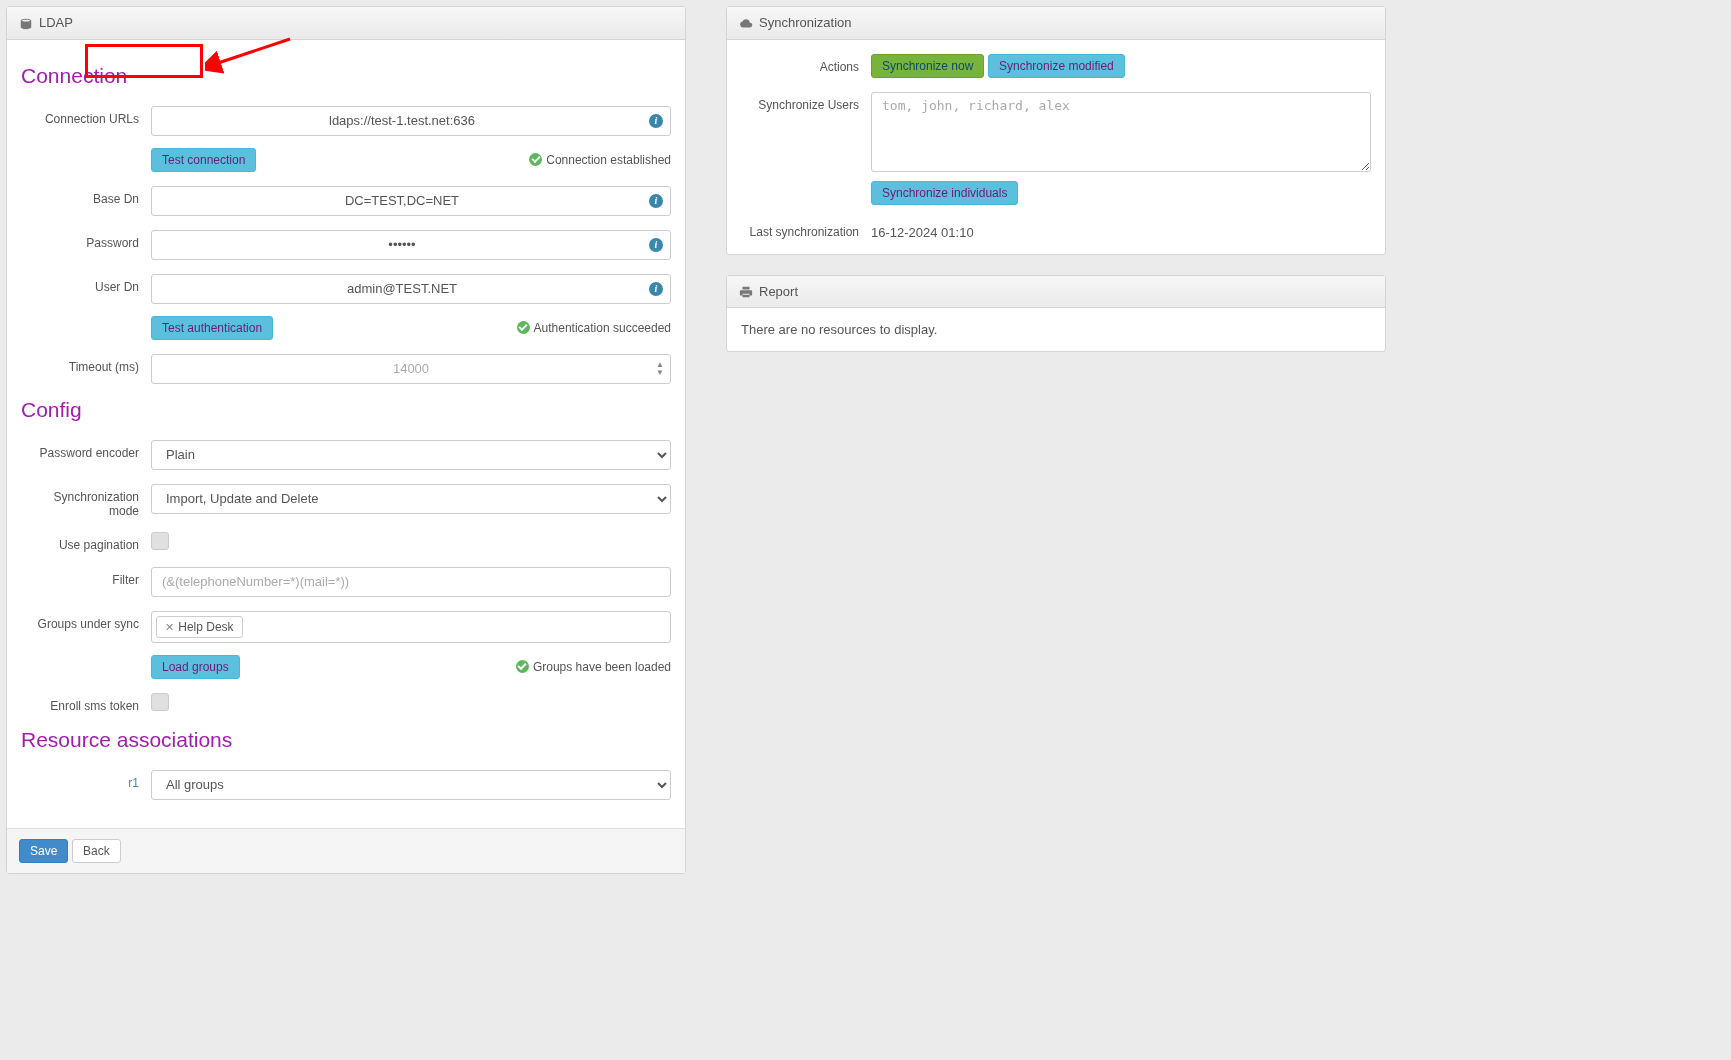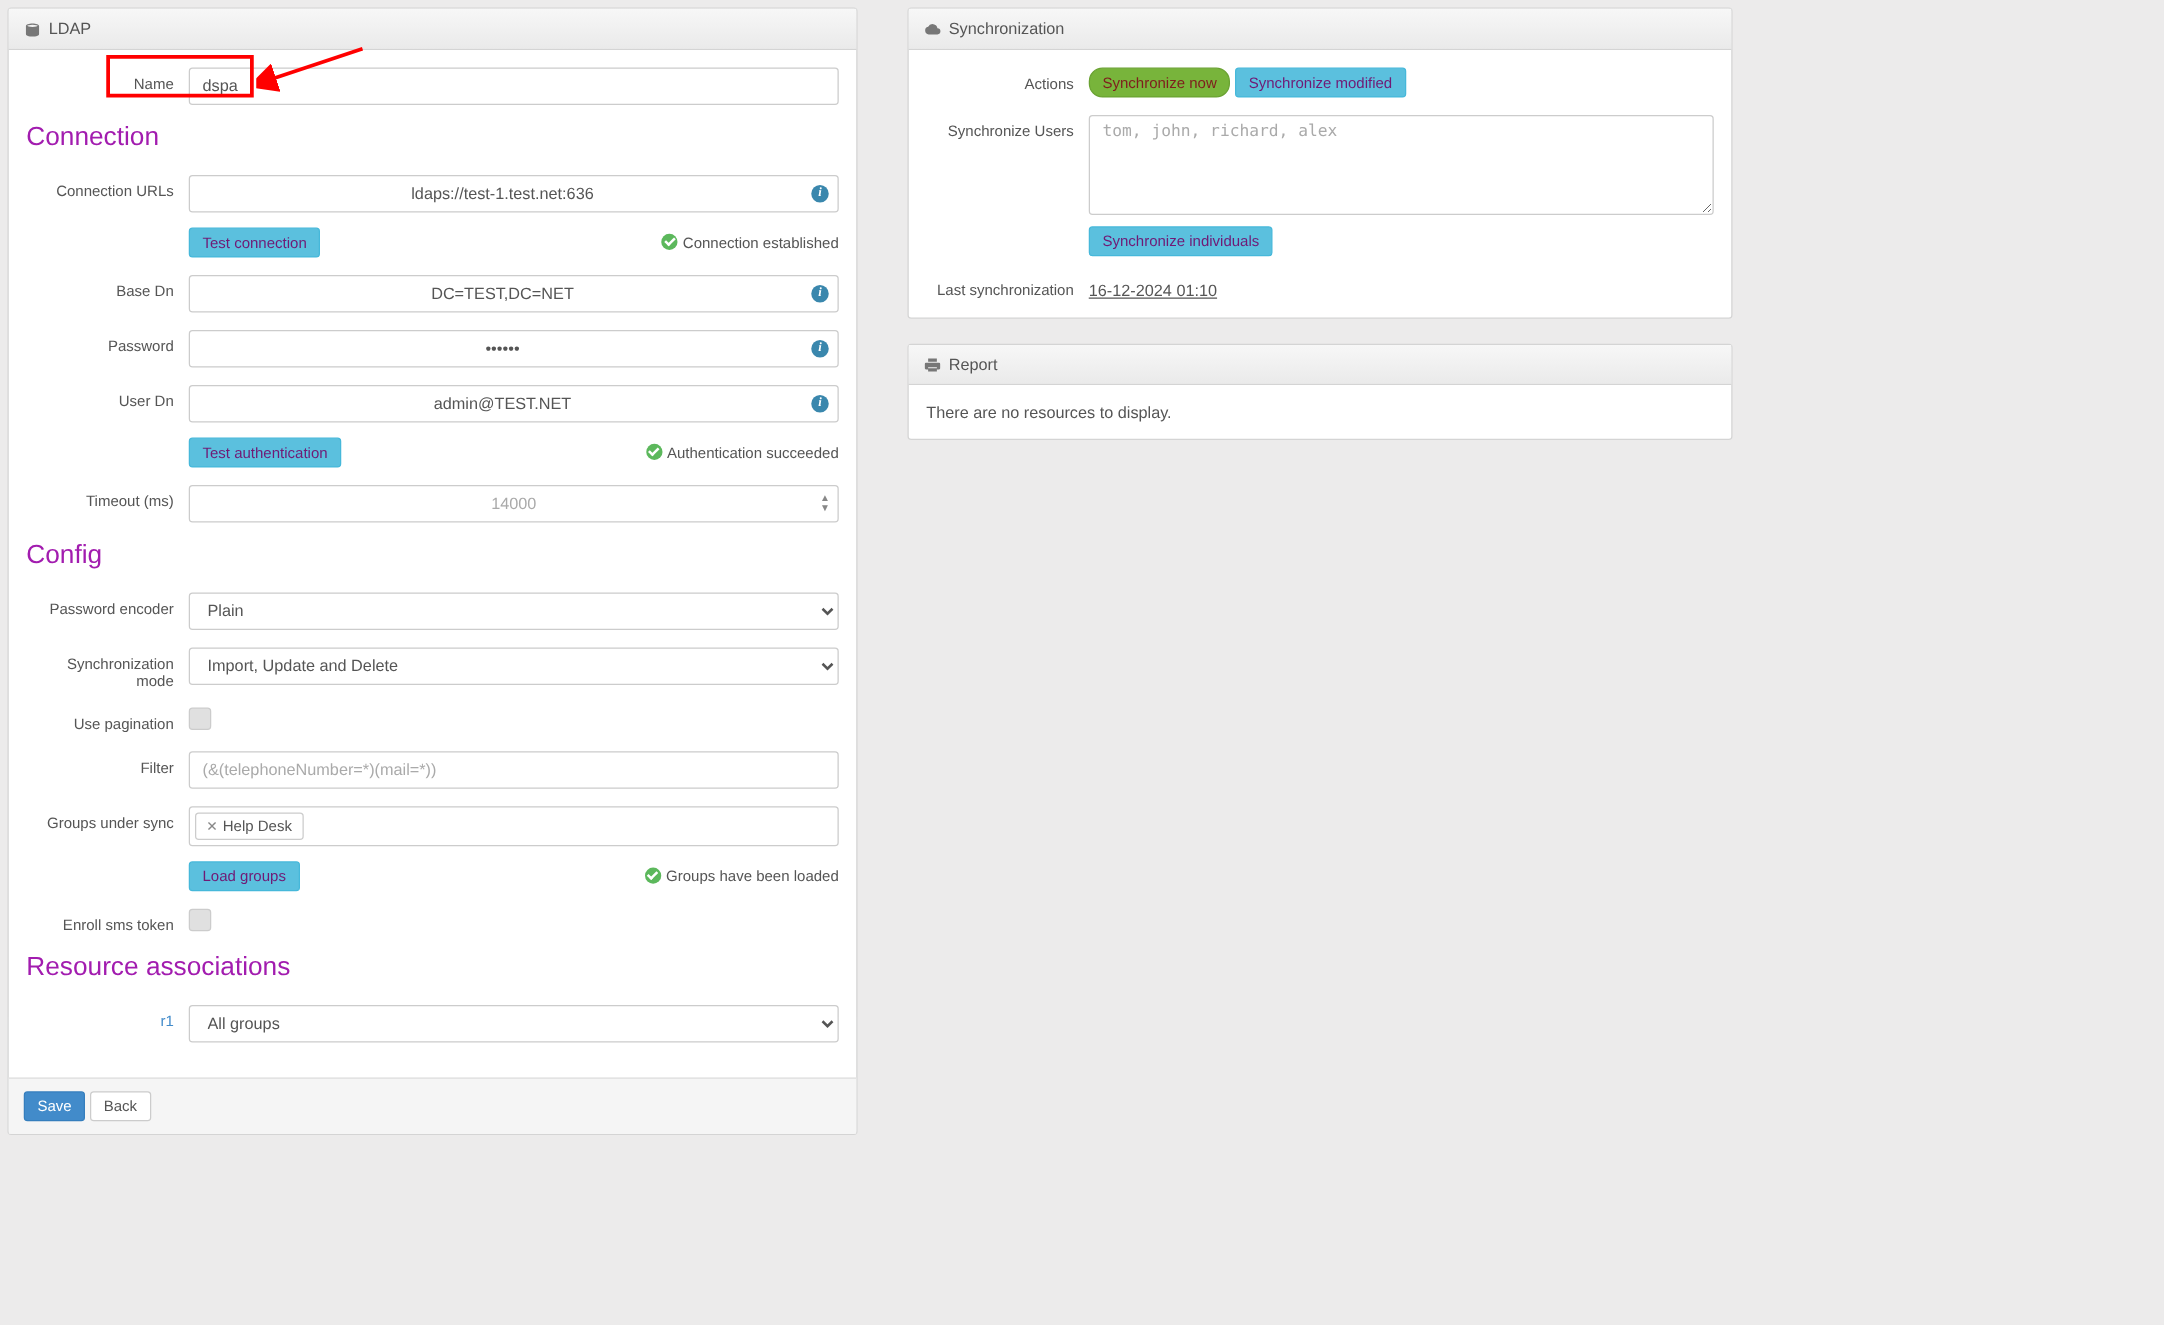--- a/index.html
+++ b/index.html
@@ -18,21 +18,21 @@
 .form-control { width: 100%; height: 30px; padding: 5px 10px; font-size: 13px; color: #555; background: #fff; border: 1px solid #ccc; border-radius: 3px; }
 .form-control::placeholder { color: #aaa; }
 select.form-control { height: 30px; }
 textarea.form-control { height: 80px; resize: both; }
 .input-with-info { position: relative; }
 .input-with-info .form-control { padding-right: 28px; text-align: center; }
 .info-icon { position: absolute; right: 8px; top: 50%; transform: translateY(-50%); width: 14px; height: 14px; border-radius: 50%; background: #3a87ad; color: #fff; font-size: 10px; line-height: 14px; text-align: center; font-weight: bold; font-style: italic; font-family: Georgia, serif; }
 .section-title { font-size: 21px; font-weight: 400; color: #a21caf; margin: 10px 0 18px 0; }
 .btn { display: inline-block; padding: 4px 10px; font-size: 12px; border-radius: 3px; border: 1px solid transparent; cursor: pointer; }
 .btn-info { background: #5bc0de; border-color: #46b8da; color: #701a75; }
-.btn-green-alt { background: #78b43b; border-color: #6aa232; color: #7f1d1d; border-radius: 11px; }
+.btn-green-alt { background: #78b43b; border-color: #6aa232; color: #0c4a6e; }
 .btn-primary { background: #428bca; border-color: #357ebd; color: #fff; }
 .btn-default { background: #fff; border-color: #ccc; color: #555; }
 .btn-row { display: flex; justify-content: space-between; align-items: center; margin-top: 6px; }
 .status { color: #555; font-size: 12px; display: flex; align-items: center; gap: 4px; }
 .check-icon { width: 13px; height: 13px; border-radius: 50%; background: #5cb85c; display: inline-flex; align-items: center; justify-content: center; }
 .check-icon::after { content: ""; width: 6px; height: 3px; border-left: 2px solid #fff; border-bottom: 2px solid #fff; transform: rotate(-45deg); margin-top: -2px; }
 .toggle { width: 42px; height: 20px; background: #5bc0de; border-radius: 3px; position: relative; display: inline-block; vertical-align: middle; }
 .toggle::before { content: "✓"; position: absolute; left: 5px; top: 2px; color: #fff; font-size: 11px; }
 .toggle::after { content: ""; position: absolute; right: 2px; top: 2px; width: 18px; height: 16px; background: #f0f0f0; border-radius: 2px; border: 1px solid #ccc; }
 .checkbox-sq { width: 18px; height: 18px; background: #e0e0e0; border: 1px solid #ccc; border-radius: 3px; display: inline-block; }
@@ -67,24 +67,20 @@
         <svg class="arrow" style="left:198px; top:-6px; width:90px; height:50px;" viewBox="0 0 90 50">
           <defs>
               <marker id="ah" markerWidth="8" markerHeight="8" refX="2" refY="4" orient="auto">
                 <path d="M0,0 L8,4 L0,8 Z" fill="#ff0000"></path>
               </marker>
             </defs>
           <line x1="85" y1="5" x2="10" y2="30" stroke="#ff0000" stroke-width="3" marker-end="url(#ah)"></line>
         </svg>
 
 
-        <div class="form-group">
-          <label class="form-label">Name</label>
-          <div class="form-field"><input class="form-control" value="dspa" style=""></div>
-        </div>
 
         <h3 class="section-title">Connection</h3>
 
         <div class="form-group tight-after">
           <label class="form-label">Connection URLs</label>
           <div class="form-field input-with-info">
             <input class="form-control" value="ldaps://test-1.test.net:636" style="">
             <span class="info-icon">i</span>
           </div>
         </div>
@@ -233,21 +229,21 @@
           </div>
         </div>
         <div class="form-group">
           <label class="form-label"></label>
           <div class="form-field">
             <button class="btn btn-info">Synchronize individuals</button>
           </div>
         </div>
         <div class="form-group" style="margin-bottom:0;">
           <label class="form-label">Last synchronization</label>
-          <div class="form-field" style="padding-top:6px;text-decoration:underline;"><span>16-12-2024 01:10</span></div>
+          <div class="form-field" style="padding-top:6px;"><span>16-12-2024 01:10</span></div>
         </div>
       </div>
     </div>
 
     <div class="panel">
       <div class="panel-heading">
         <span class="print-icon">
           <svg viewBox="0 0 16 16">
               <path fill="#777" d="M4 2h8v3H4V2zm-2 4h12a1 1 0 0 1 1 1v4a1 1 0 0 1-1 1h-2v-2H4v2H2a1 1 0 0 1-1-1V7a1 1 0 0 1 1-1zm2 5h8v3H4v-3z"></path>
             </svg>

